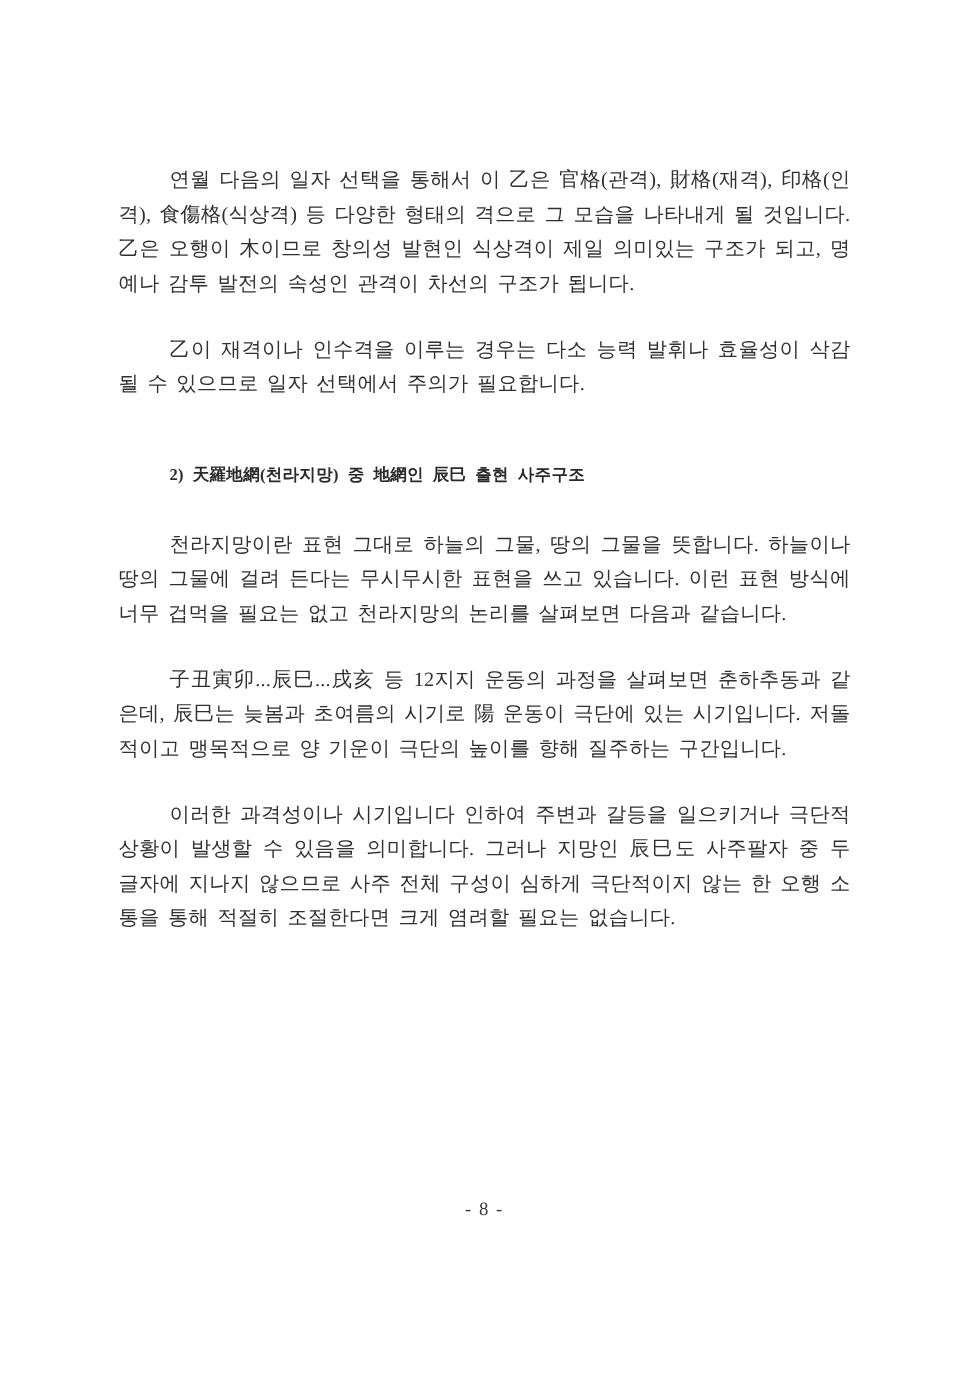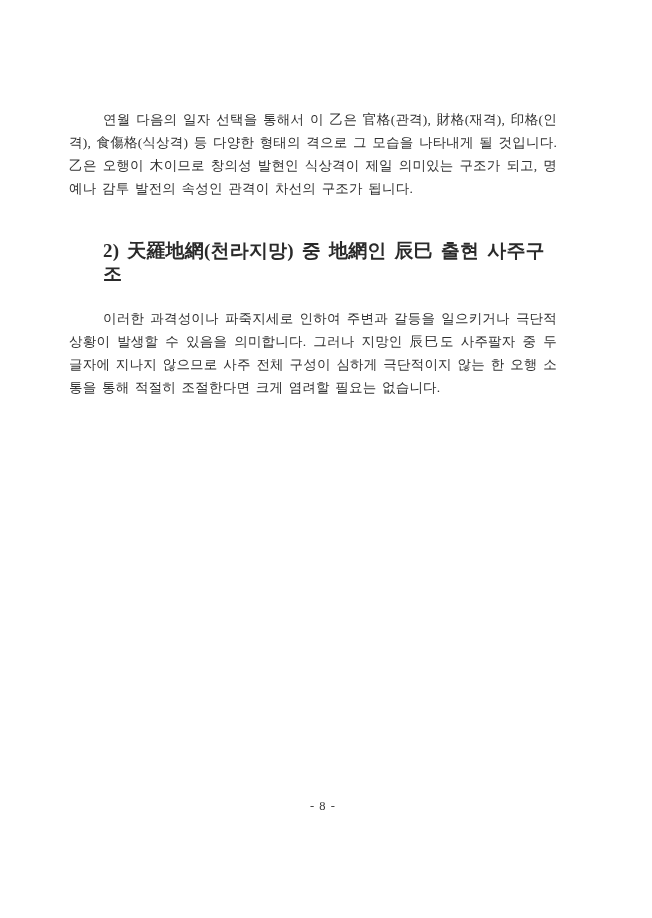--- a/index.html
+++ b/index.html
@@ -11,38 +11,38 @@
     position: relative;
     width: 652px;
     height: 918px;
     background: #ffffff;
     overflow: hidden;
     font-family: "Liberation Serif", "DejaVu Serif", serif;
     color: #303030;
   }
   .content {
     position: absolute;
-    left: 69px;
+    left: 79px;
     top: 108px;
     width: 488px;
   }
   .para {
     margin: 0 0 21px 0;
     font-size: 13.5px;
     line-height: 23px;
     text-align: justify;
     text-indent: 34px;
     letter-spacing: 0.2px;
     word-spacing: 2px;
     color: #303030;
   }
   .heading {
     margin: 39px 0 22px 0;
     padding-left: 34px;
-    font-size: 19px;
+    font-size: 11px;
     line-height: 23px;
     font-weight: bold;
     letter-spacing: 0.2px;
     word-spacing: 3px;
     color: #2a2a2a;
   }
   .page-number {
     position: absolute;
     left: 79px;
     width: 488px;
@@ -53,24 +53,27 @@
     color: #3a3a3a;
   }
 </style>
 </head>
 <body>
 
 <div class="page">
   <main class="content">
     <p class="para">연월 다음의 일자 선택을 통해서 이 乙은 官格(관격), 財格(재격), 印格(인격), 食傷格(식상격) 등 다양한 형태의 격으로 그 모습을 나타내게 될 것입니다. 乙은 오행이 木이므로 창의성 발현인 식상격이 제일 의미있는 구조가 되고, 명예나 감투 발전의 속성인 관격이 차선의 구조가 됩니다.</p>
 
+    <p class="para">乙이 재격이나 인수격을 이루는 경우는 다소 능력 발휘나 효율성이 삭감될 수 있으므로 일자 선택에서 주의가 필요합니다.</p>
 
     <h2 class="heading">2) 天羅地網(천라지망) 중 地網인 辰巳 출현 사주구조</h2>
 
 
+    <p class="para">천라지망이란 표현 그대로 하늘의 그물, 땅의 그물을 뜻합니다. 하늘이나 땅의 그물에 걸려 든다는 무시무시한 표현을 쓰고 있습니다. 이런 표현 방식에 너무 겁먹을 필요는 없고 천라지망의 논리를 살펴보면 다음과 같습니다.</p>
 
+    <p class="para">子丑寅卯...辰巳...戌亥 등 12지지 운동의 과정을 살펴보면 춘하추동과 같은데, 辰巳는 늦봄과 초여름의 시기로 陽 운동이 극단에 있는 시기입니다. 저돌적이고 맹목적으로 양 기운이 극단의 높이를 향해 질주하는 구간입니다.</p>
 
-    <p class="para">이러한 과격성이나 파죽지세로 인하여 주변과 갈등을 일으키거나 극단적 상황이 발생할 수 있음을 의미합니다. 그러나 지망인 辰巳도 사주팔자 중 두 글자에 지나지 않으므로 사주 전체 구성이 심하게 극단적이지 않는 한 오행 소통을 통해 적절히 조절한다면 크게 염려할 필요는 없습니다.</p>
+    <p class="para">이러한 과격성이나 시기입니다 인하여 주변과 갈등을 일으키거나 극단적 상황이 발생할 수 있음을 의미합니다. 그러나 지망인 辰巳도 사주팔자 중 두 글자에 지나지 않으므로 사주 전체 구성이 심하게 극단적이지 않는 한 오행 소통을 통해 적절히 조절한다면 크게 염려할 필요는 없습니다.</p>
 
   </main>
 
   <div class="page-number">- 8 -</div>
 </div>
 
 </body></html>

